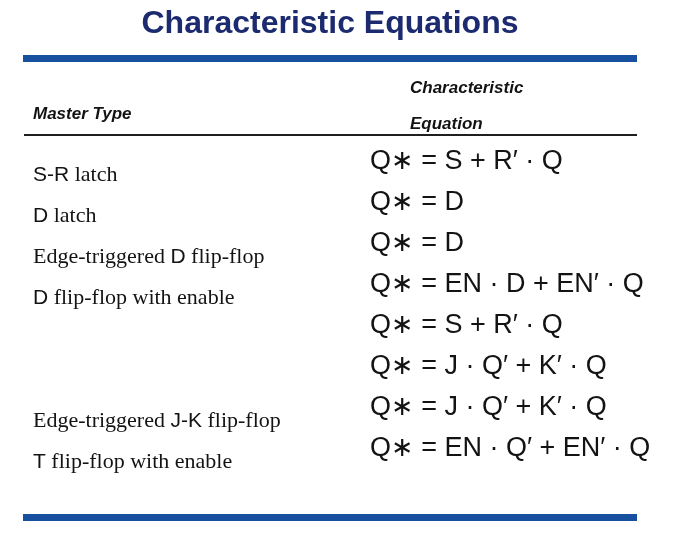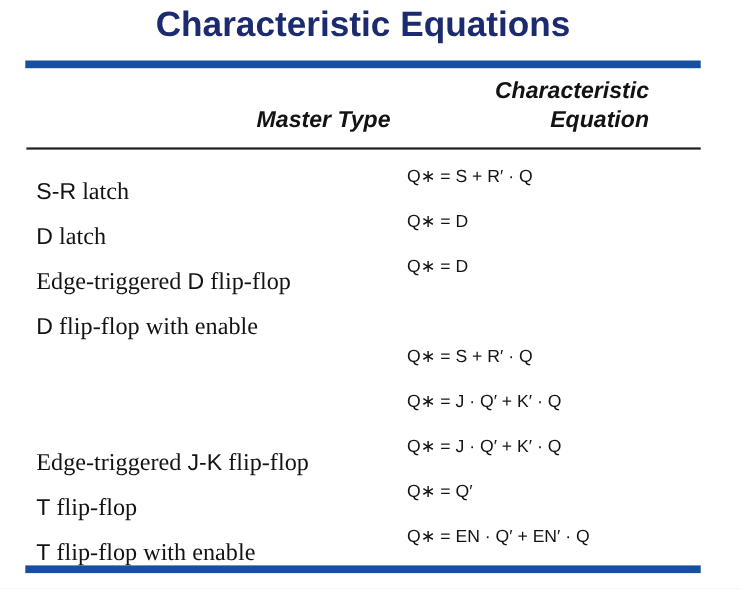--- a/index.html
+++ b/index.html
@@ -48,24 +48,24 @@
     left: 24px;
     width: 613px;
     height: 2px;
     top: 134px;
     background: var(--rule-dark);
   }
   .col-header {
     position: absolute;
     font-weight: 700;
     font-style: italic;
-    font-size: 21px;
-    line-height: 26px;
+    font-size: 17px;
+    line-height: 36px;
     color: var(--text);
-    text-align: right;
+    text-align: left;
   }
   .col-header.device { left: 33px; width: 322px; top: 96px; }
   .col-header.equation { left: 410px; width: 180px; top: 70px; }
   .rows {
     position: absolute;
     top: 139px;
     left: 23px;
     width: 614px;
   }
   .row {
@@ -84,21 +84,21 @@
     margin-top: 28px;
   }
   .cell.device-cell .sans {
     font-family: "Liberation Sans", "DejaVu Sans", sans-serif;
     font-size: 21px;
   }
   .cell.equation-cell {
     position: absolute;
     left: 347px; 
     font-family: "Liberation Sans", "DejaVu Sans", sans-serif;
-    font-size: 16px;
+    font-size: 27px;
     color: var(--text);
     white-space: nowrap;
   }
 </style>
 </head>
 <body>
 
 <div class="scene">
   <div class="page-title">Characteristic Equations</div>
 
@@ -118,35 +118,32 @@
       <div class="row">
         <div class="cell device-cell"><span class="sans">D</span><span class="serif"> latch</span></div>
         <div class="cell equation-cell">Q∗ = D</div>
       </div>
       <div class="row">
         <div class="cell device-cell"><span class="serif">Edge-triggered </span><span class="sans">D</span><span class="serif"> flip-flop</span></div>
         <div class="cell equation-cell">Q∗ = D</div>
       </div>
       <div class="row">
         <div class="cell device-cell"><span class="sans">D</span><span class="serif"> flip-flop with enable</span></div>
+        <div class="cell equation-cell">Q∗ = EN · D + EN′ · Q</div>
       </div>
       <div class="row">
         <div class="cell equation-cell">Q∗ = S + R′ · Q</div>
       </div>
       <div class="row">
         <div class="cell equation-cell">Q∗ = J · Q′ + K′ · Q</div>
       </div>
       <div class="row">
         <div class="cell device-cell"><span class="serif">Edge-triggered </span><span class="sans">J-K</span><span class="serif"> flip-flop</span></div>
         <div class="cell equation-cell">Q∗ = J · Q′ + K′ · Q</div>
       </div>
       <div class="row">
-        <div class="cell device-cell"><span class="sans">T</span><span class="serif"> flip-flop</span></div>
-        <div class="cell equation-cell">Q∗ = Q′</div>
-      </div>
-      <div class="row">
         <div class="cell device-cell"><span class="sans">T</span><span class="serif"> flip-flop with enable</span></div>
         <div class="cell equation-cell">Q∗ = EN · Q′ + EN′ · Q</div>
       </div>
     </div>
 
   <div class="rule-blue bottom"></div>
 </div>
 
 </body></html>

